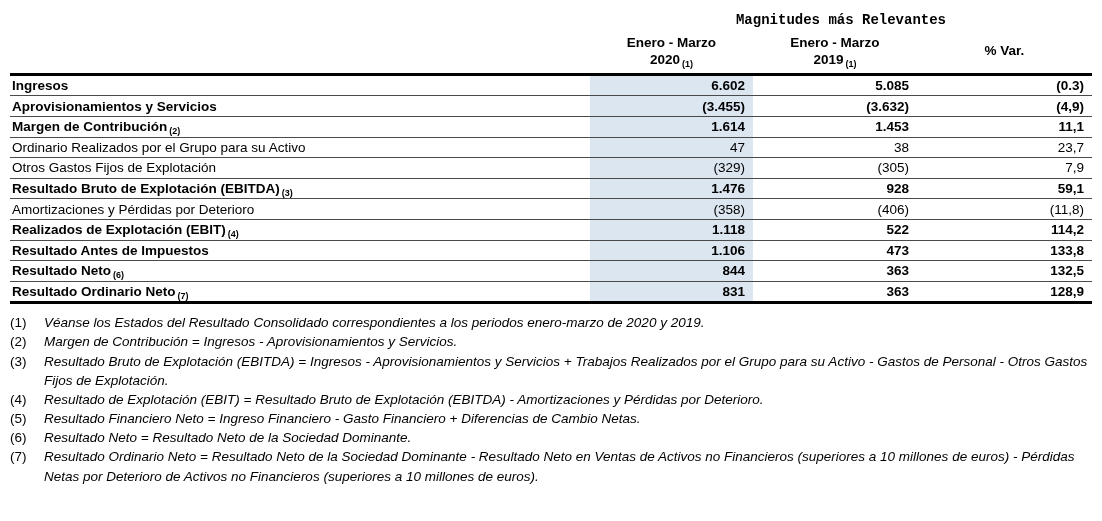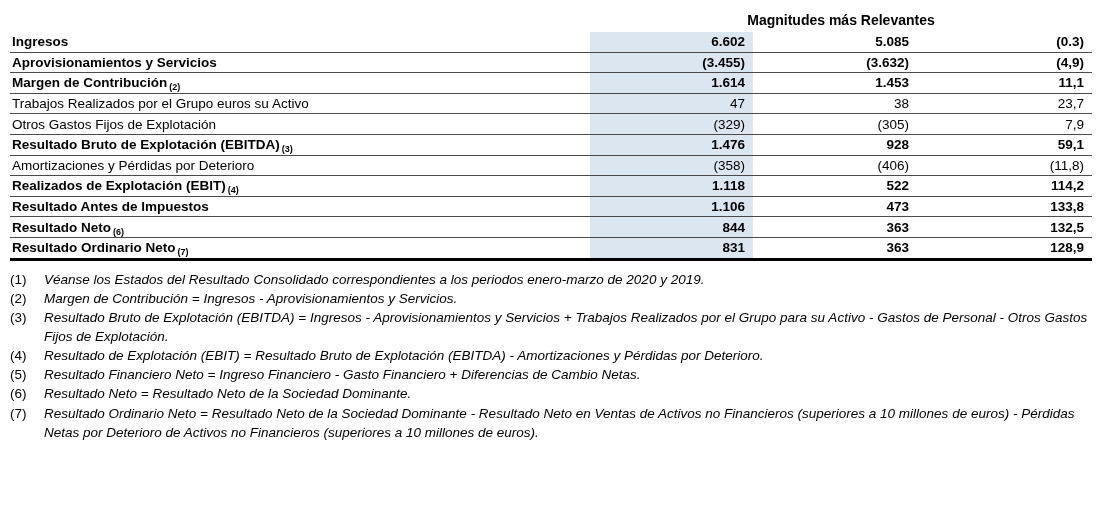--- a/index.html
+++ b/index.html
@@ -34,20 +34,21 @@
   col.c-var   { width: 175px; }
 
   tr.group-row th { border: none; }
   th.group-header {
     font-size: 14px;
     font-weight: bold;
     text-align: center;
     vertical-align: bottom;
     padding: 4px 0 4px 0;
     border-bottom: 1px solid #000;
+    font-family: Liberation Mono, monospace;
   }
   tr.cols-row th {
     font-size: 13.5px;
     font-weight: bold;
     text-align: center;
     vertical-align: middle;
     padding: 3px 0 4px 0;
     border-bottom: 3px solid #000;
     line-height: 1.25;
   }
@@ -96,20 +97,32 @@
       <col class="c-label">
         <col class="c-2020">
         <col class="c-2019">
         <col class="c-var">
     </colgroup>
     <thead>
       <tr class="group-row">
         <th></th>
         <th class="group-header" colspan="3">Magnitudes más Relevantes</th>
       </tr>
+      <tr class="cols-row">
+        <th></th>
+        <th>
+          <span>Enero - Marzo</span><br>
+          <span>2020</span><span class="note">(1)</span>
+        </th>
+        <th>
+          <span>Enero - Marzo</span><br>
+          <span>2019</span><span class="note">(1)</span>
+        </th>
+        <th>% Var.</th>
+      </tr>
     </thead>
     <tbody>
       <tr class="bold">
         <td class="label"><span>Ingresos</span><span class="note"></span></td>
         <td class="num c2020">6.602</td>
         <td class="num">5.085</td>
         <td class="num">(0.3)</td>
       </tr>
       <tr class="bold">
         <td class="label"><span>Aprovisionamientos y Servicios</span><span class="note"></span></td>
@@ -117,21 +130,21 @@
         <td class="num">(3.632)</td>
         <td class="num">(4,9)</td>
       </tr>
       <tr class="bold">
         <td class="label"><span>Margen de Contribución</span><span class="note">(2)</span></td>
         <td class="num c2020">1.614</td>
         <td class="num">1.453</td>
         <td class="num">11,1</td>
       </tr>
       <tr>
-        <td class="label"><span>Trabajos Realizados por el Grupo euros su Activo</span><span class="note"></span></td>
+        <td class="label"><span>Ordinario Realizados por el Grupo para su Activo</span><span class="note"></span></td>
         <td class="num c2020">47</td>
         <td class="num">38</td>
         <td class="num">23,7</td>
       </tr>
       <tr>
         <td class="label"><span>Otros Gastos Fijos de Explotación</span><span class="note"></span></td>
         <td class="num c2020">(329)</td>
         <td class="num">(305)</td>
         <td class="num">7,9</td>
       </tr>

